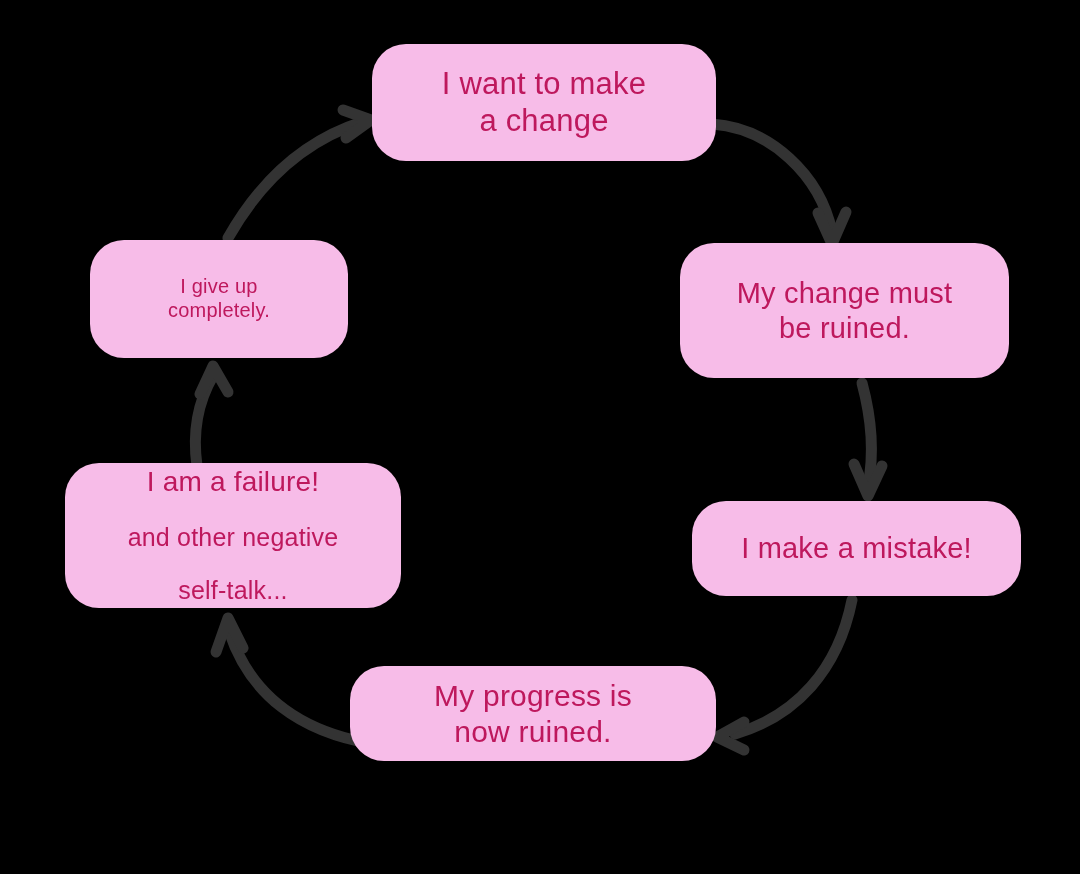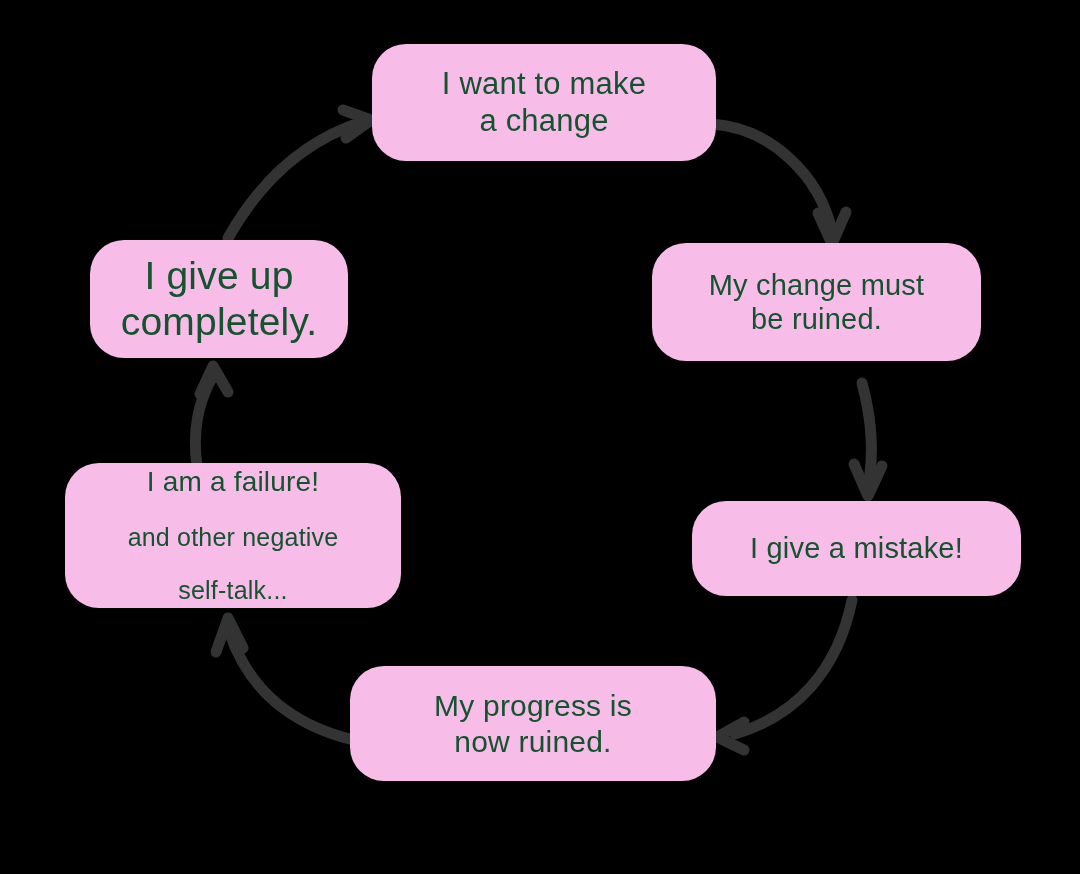--- a/index.html
+++ b/index.html
@@ -25,61 +25,61 @@
   }
   .node {
     position: absolute;
     background: #F7BCE8;
     border-radius: 34px;
     display: flex;
     flex-direction: column;
     align-items: center;
     justify-content: center;
     text-align: center;
-    color: #14532d;
+    color: #be185d;
     box-sizing: border-box;
     padding: 4px 14px;
     line-height: 1.18;
     letter-spacing: 0.2px;
   }
   .node .ln {
     display: block;
     white-space: nowrap;
   }
   .em {
   }
   
   #node-change {
     left: 372px; top: 44px; width: 344px; height: 117px;
     font-size: 31px;
   }
   #node-perfect {
-    left: 652px; top: 243px; width: 329px; height: 118px;
+    left: 680px; top: 243px; width: 329px; height: 135px;
     font-size: 29px;
   }
   #node-mistake {
     left: 692px; top: 501px; width: 329px; height: 95px;
     font-size: 29px;
   }
   #node-progress {
-    left: 350px; top: 666px; width: 366px; height: 115px;
+    left: 350px; top: 666px; width: 366px; height: 95px;
     font-size: 30px;
   }
   #node-failure {
     left: 65px; top: 463px; width: 336px; height: 145px;
     font-size: 28px;
     gap: 24px;
   }
   #node-failure .ln-sub {
     font-size: 25px;
     text-align: right;
   }
   #node-giveup {
     left: 90px; top: 240px; width: 258px; height: 118px;
-    font-size: 39px;
+    font-size: 20px;
   }
 </style>
 </head>
 <body>
 
 <div id="stage">
 
   <svg id="arrow-layer" viewBox="0 0 1080 874">
 
     <g>
@@ -117,21 +117,21 @@
     <span class="ln"><span>I want to make</span></span>
     <span class="ln"><span>a </span><span class="em">change</span></span>
   </div>
 
   <div class="node" id="node-perfect">
     <span class="ln"><span>My change must</span></span>
     <span class="ln"><span>be </span><span class="em">ruined</span><span>.</span></span>
   </div>
 
   <div class="node" id="node-mistake">
-    <span class="ln"><span>I give a </span><span class="em">mistake</span><span>!</span></span>
+    <span class="ln"><span>I make a </span><span class="em">mistake</span><span>!</span></span>
   </div>
 
   <div class="node" id="node-progress">
     <span class="ln"><span>My </span><span class="em">progress</span><span> is</span></span>
     <span class="ln"><span>now </span><span class="em">ruined</span><span>.</span></span>
   </div>
 
   <div class="node" id="node-failure">
     <span class="ln"><span>I am a </span><span class="em">failure</span><span>!</span></span>
     <span class="ln ln-sub"><span>and other negative</span></span>

